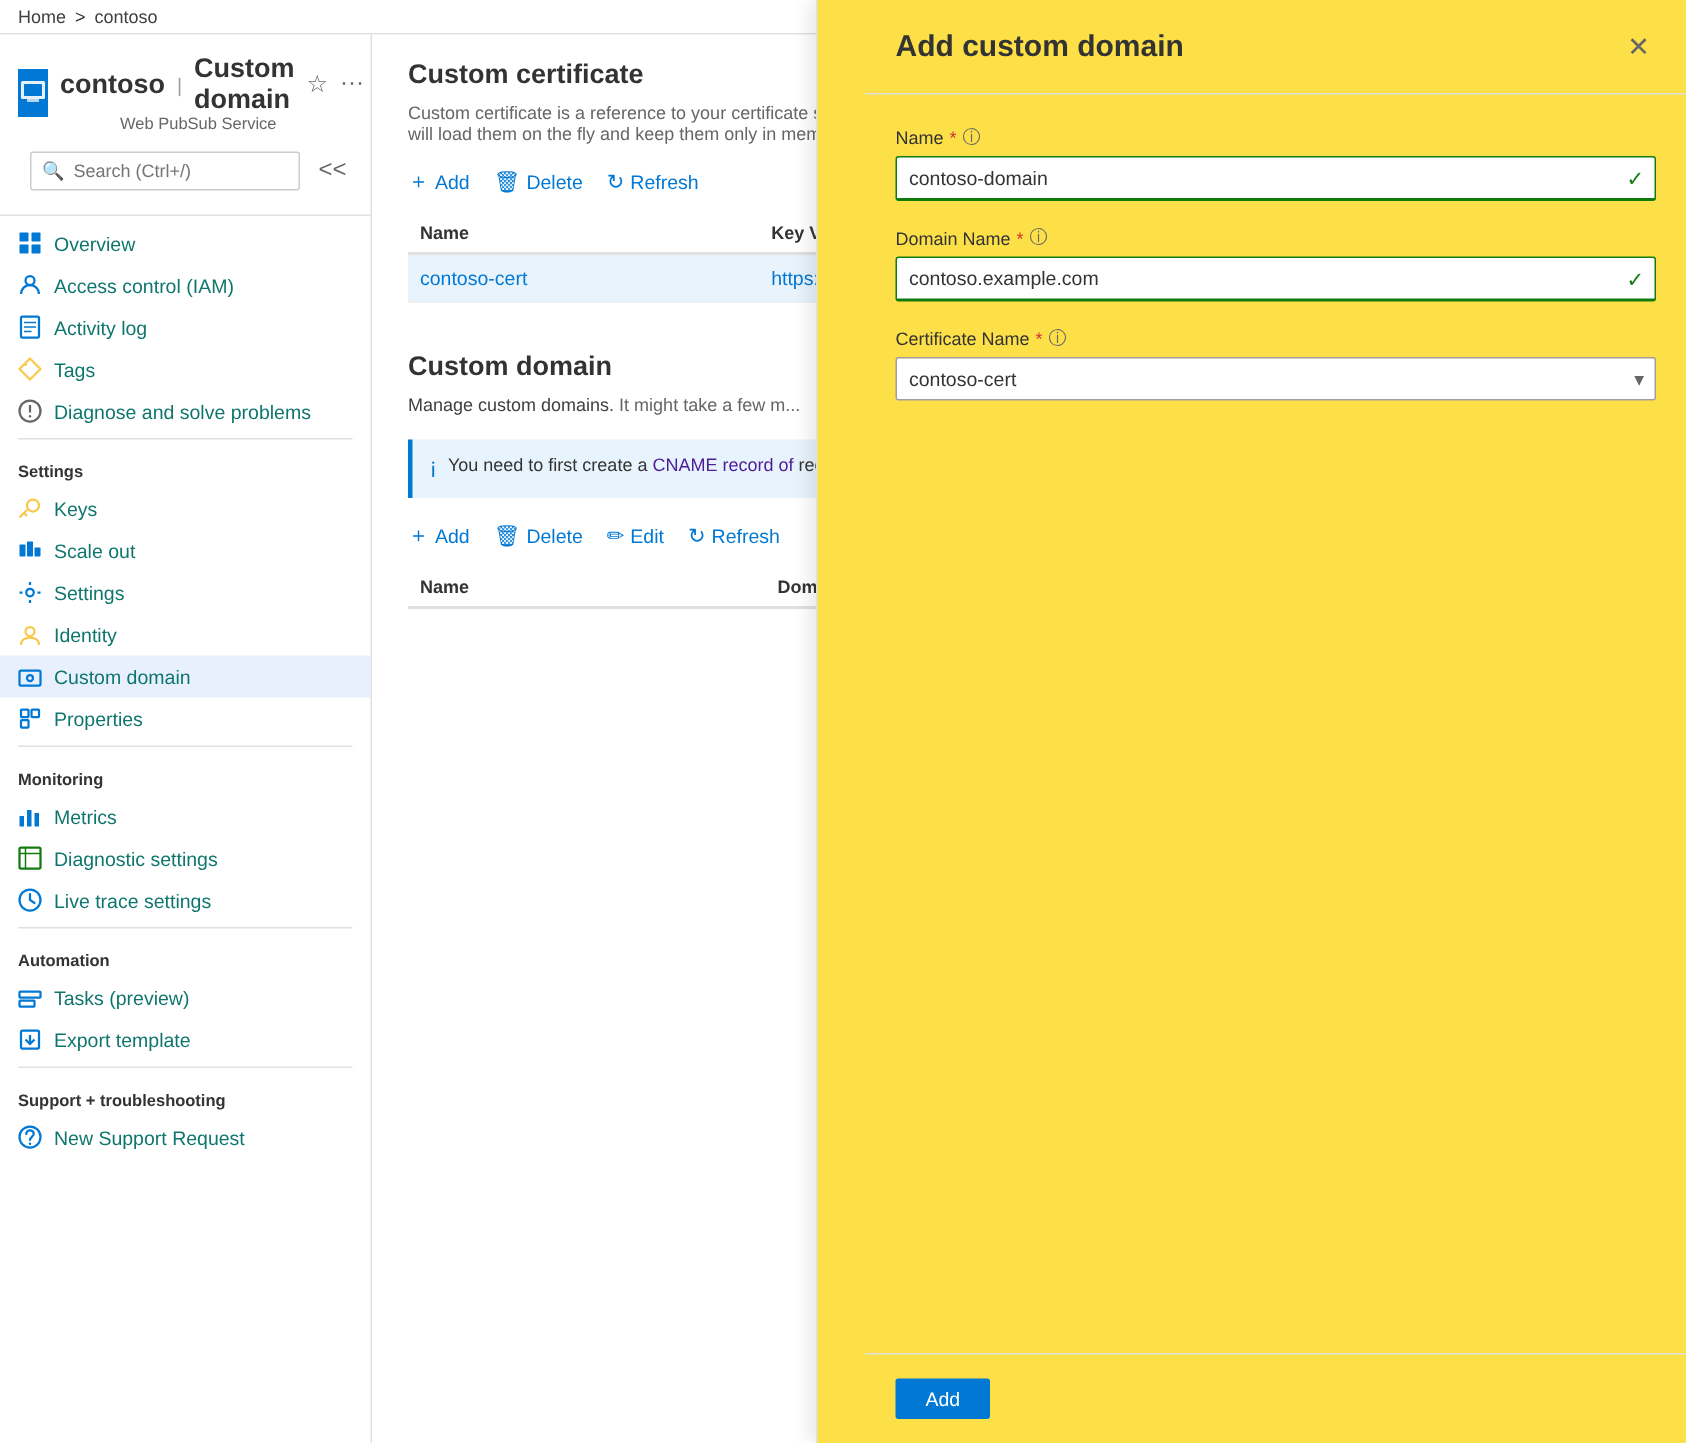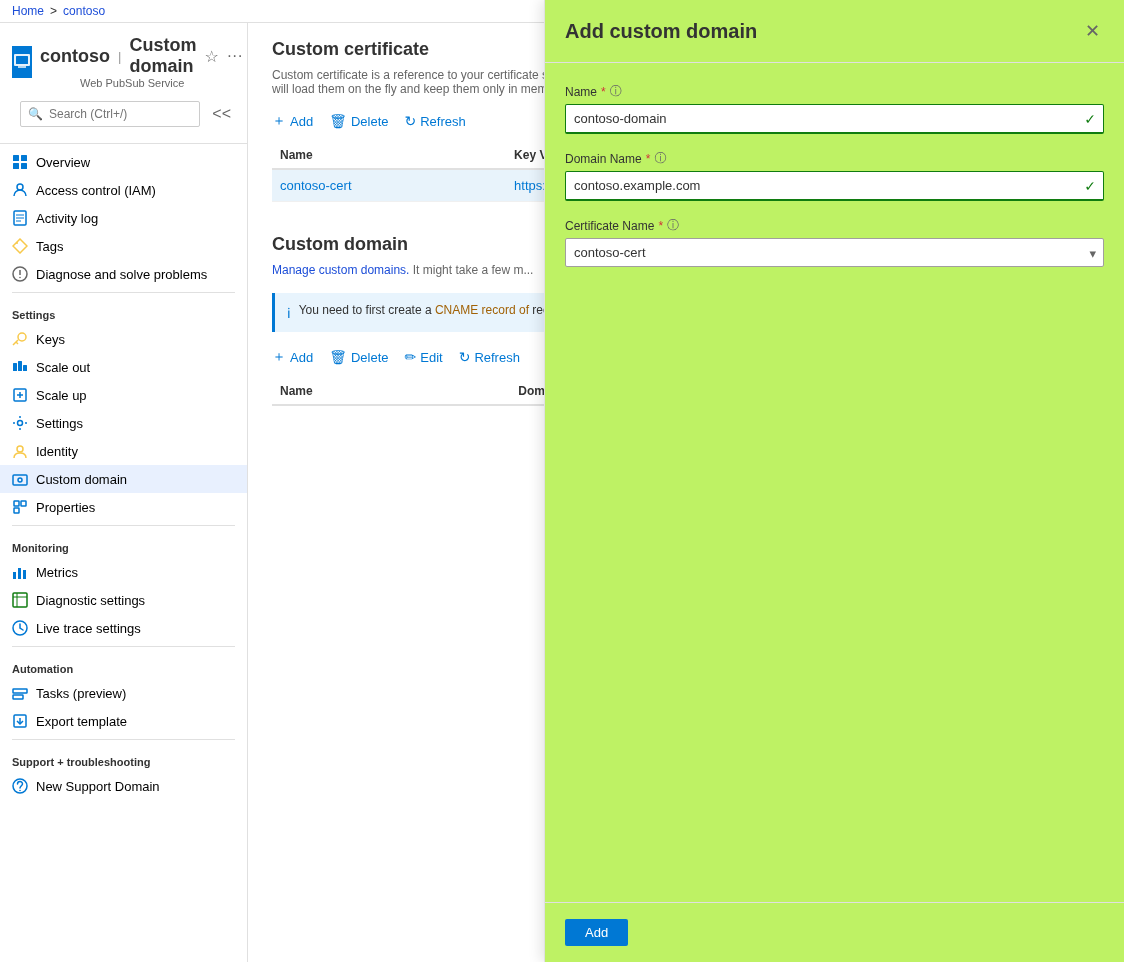--- a/index.html
+++ b/index.html
@@ -22,21 +22,21 @@
     .sidebar-title-row { display: flex; align-items: center; gap: 8px; }
     .sidebar-star { color: #666; font-size: 16px; cursor: pointer; }
     .sidebar-dots { color: #666; font-size: 16px; cursor: pointer; }
 
     .search-box { margin: 8px 8px; position: relative; }
     .search-box input { width: 100%; padding: 5px 20px 5px 28px; border: 1px solid #ccc; border-radius: 2px; font-size: 12px; }
     .search-icon-wrap { position: absolute; left: 8px; top: 50%; transform: translateY(-50%); color: #666; font-size: 12px; }
     .collapse-btn { margin-left: auto; cursor: pointer; color: #666; font-size: 16px; padding: 4px; }
 
     .sidebar-nav { flex: 1; padding: 4px 0; }
-    .nav-item { display: flex; align-items: center; gap: 8px; padding: 6px 12px; cursor: pointer; color: #000000; font-size: 13px; }
+    .nav-item { display: flex; align-items: center; gap: 8px; padding: 6px 12px; cursor: pointer; color: #0f766e; font-size: 13px; }
     .nav-item.active { background: #e8f0fe; }
     .nav-item .icon { width: 16px; height: 16px; display: flex; align-items: center; justify-content: center; flex-shrink: 0; }
 
     .nav-section-label { padding: 12px 12px 4px; font-size: 11px; font-weight: 600; color: #333; text-transform: none; }
     .nav-divider { border: none; border-top: 1px solid #e0e0e0; margin: 4px 12px; }
 
     
     .main-content { flex: 1; overflow-y: auto; overflow-x: hidden; background: #fff; position: relative; }
 
     .content-area { padding: 16px 24px; max-width: 580px; }
@@ -48,24 +48,24 @@
     .toolbar-btn { display: flex; align-items: center; gap: 4px; color: #0078d4; cursor: pointer; font-size: 13px; background: none; border: none; padding: 0; }
     .toolbar-btn .icon-text { font-size: 14px; }
 
     .data-table { width: 100%; border-collapse: collapse; }
     .data-table th { text-align: left; padding: 6px 8px; font-size: 12px; font-weight: 600; color: #333; border-bottom: 2px solid #e0e0e0; }
     .data-table td { padding: 8px 8px; font-size: 13px; color: #0078d4; border-bottom: 1px solid #f0f0f0; }
     .data-table tr.selected td { background: #e8f3fb; }
 
     .info-box { background: #e8f4fd; border-left: 3px solid #0078d4; padding: 10px 12px; margin-bottom: 16px; font-size: 12px; color: #333; display: flex; gap: 8px; align-items: flex-start; }
     .info-box .info-icon { color: #0078d4; flex-shrink: 0; font-size: 14px; }
-    .info-box a { color: #a16207; }
+    .info-box a { color: #4c1d95; }
 
     
-    .panel-overlay { position: fixed; top: 0; right: 0; width: 580px; height: 100%; background: #bef264; border-left: 1px solid #e0e0e0; box-shadow: -4px 0 12px rgba(0,0,0,0.1); display: flex; flex-direction: column; z-index: 100; }
+    .panel-overlay { position: fixed; top: 0; right: 0; width: 580px; height: 100%; background: #fde047; border-left: 1px solid #e0e0e0; box-shadow: -4px 0 12px rgba(0,0,0,0.1); display: flex; flex-direction: column; z-index: 100; padding-left: 32px; }
     .panel-header { padding: 16px 20px; display: flex; align-items: center; justify-content: space-between; border-bottom: 1px solid #e0e0e0; }
     .panel-title { font-size: 20px; font-weight: 600; color: #333; }
     .panel-close { background: none; border: none; cursor: pointer; font-size: 18px; color: #666; padding: 4px; }
     .panel-body { flex: 1; overflow-y: auto; padding: 20px; }
 
     .form-group { margin-bottom: 16px; }
     .form-label { font-size: 12px; color: #333; margin-bottom: 4px; display: flex; align-items: center; gap: 4px; }
     .form-label .required { color: #d13438; }
     .form-label .info-tip { color: #666; font-size: 12px; cursor: help; }
 
@@ -74,21 +74,21 @@
     .form-input-with-check { position: relative; }
     .form-input-with-check .check-mark { position: absolute; right: 8px; top: 50%; transform: translateY(-50%); color: #107c10; font-size: 14px; }
 
     .form-select { width: 100%; padding: 6px 8px; border: 1px solid #a19f9d; border-radius: 2px; font-size: 13px; color: #333; background: #fff; appearance: none; cursor: pointer; }
     .form-select-wrap { position: relative; }
     .form-select-wrap .chevron { position: absolute; right: 8px; top: 50%; transform: translateY(-50%); color: #666; pointer-events: none; }
 
     .panel-footer { padding: 16px 20px; border-top: 1px solid #e0e0e0; }
     .btn-primary { background: #0078d4; color: #fff; border: none; padding: 6px 20px; font-size: 13px; cursor: pointer; border-radius: 2px; }
 
-    .link-text { color: #1d4ed8; text-decoration: none; }
+    .link-text { color: #404040; text-decoration: none; }
   </style>
 </head>
 <body>
 
 <div class="top-bar">
   <a class="link-text">Home</a>
   <span>&gt;</span>
   <a class="link-text">contoso</a>
 </div>
 
@@ -195,30 +195,20 @@
               <rect x="1" y="4" width="4" height="8" rx="0.5" fill="#0078d4"></rect>
               <rect x="6" y="2" width="4" height="10" rx="0.5" fill="#0078d4"></rect>
               <rect x="11" y="6" width="4" height="6" rx="0.5" fill="#0078d4"></rect>
             </svg>
         </span>
         <span>Scale out</span>
       </div>
       <div class="nav-item">
         <span class="icon">
           <svg width="16" height="16" viewBox="0 0 16 16" fill="none">
-              <rect x="2" y="2" width="12" height="12" rx="1" stroke="#0078d4" stroke-width="1.5"></rect>
-              <line x1="8" y1="5" x2="8" y2="11" stroke="#0078d4" stroke-width="1.5"></line>
-              <line x1="5" y1="8" x2="11" y2="8" stroke="#0078d4" stroke-width="1.5"></line>
-            </svg>
-        </span>
-        <span>Scale up</span>
-      </div>
-      <div class="nav-item">
-        <span class="icon">
-          <svg width="16" height="16" viewBox="0 0 16 16" fill="none">
               <circle cx="8" cy="8" r="2.5" stroke="#0078d4" stroke-width="1.5"></circle>
               <path d="M8 1v2M8 13v2M1 8h2M13 8h2" stroke="#0078d4" stroke-width="1.5"></path>
             </svg>
         </span>
         <span>Settings</span>
       </div>
       <div class="nav-item">
         <span class="icon">
           <svg width="16" height="16" viewBox="0 0 16 16" fill="none">
               <circle cx="8" cy="6" r="3" stroke="#f8c94b" stroke-width="1.5"></circle>
@@ -307,21 +297,21 @@
       <div class="nav-section-label">Support + troubleshooting</div>
 
       <div class="nav-item">
         <span class="icon">
           <svg width="16" height="16" viewBox="0 0 16 16" fill="none">
               <circle cx="8" cy="8" r="7" stroke="#0078d4" stroke-width="1.5"></circle>
               <path d="M5.5 6a2.5 2.5 0 015 0c0 1.5-2.5 2-2.5 4" stroke="#0078d4" stroke-width="1.5" stroke-linecap="round"></path>
               <circle cx="8" cy="12.5" r="0.8" fill="#0078d4"></circle>
             </svg>
         </span>
-        <span>New Support Domain</span>
+        <span>New Support Request</span>
       </div>
     </div>
   </div>
 
   <div class="main-content">
     <div class="content-area">
 
       <div class="section-title">Custom certificate</div>
       <div class="section-desc">Custom certificate is a reference to your certificate stored in Azure Key Vault. Azure Web PubSub will load them on the fly and keep them only in memory.</div>
 

